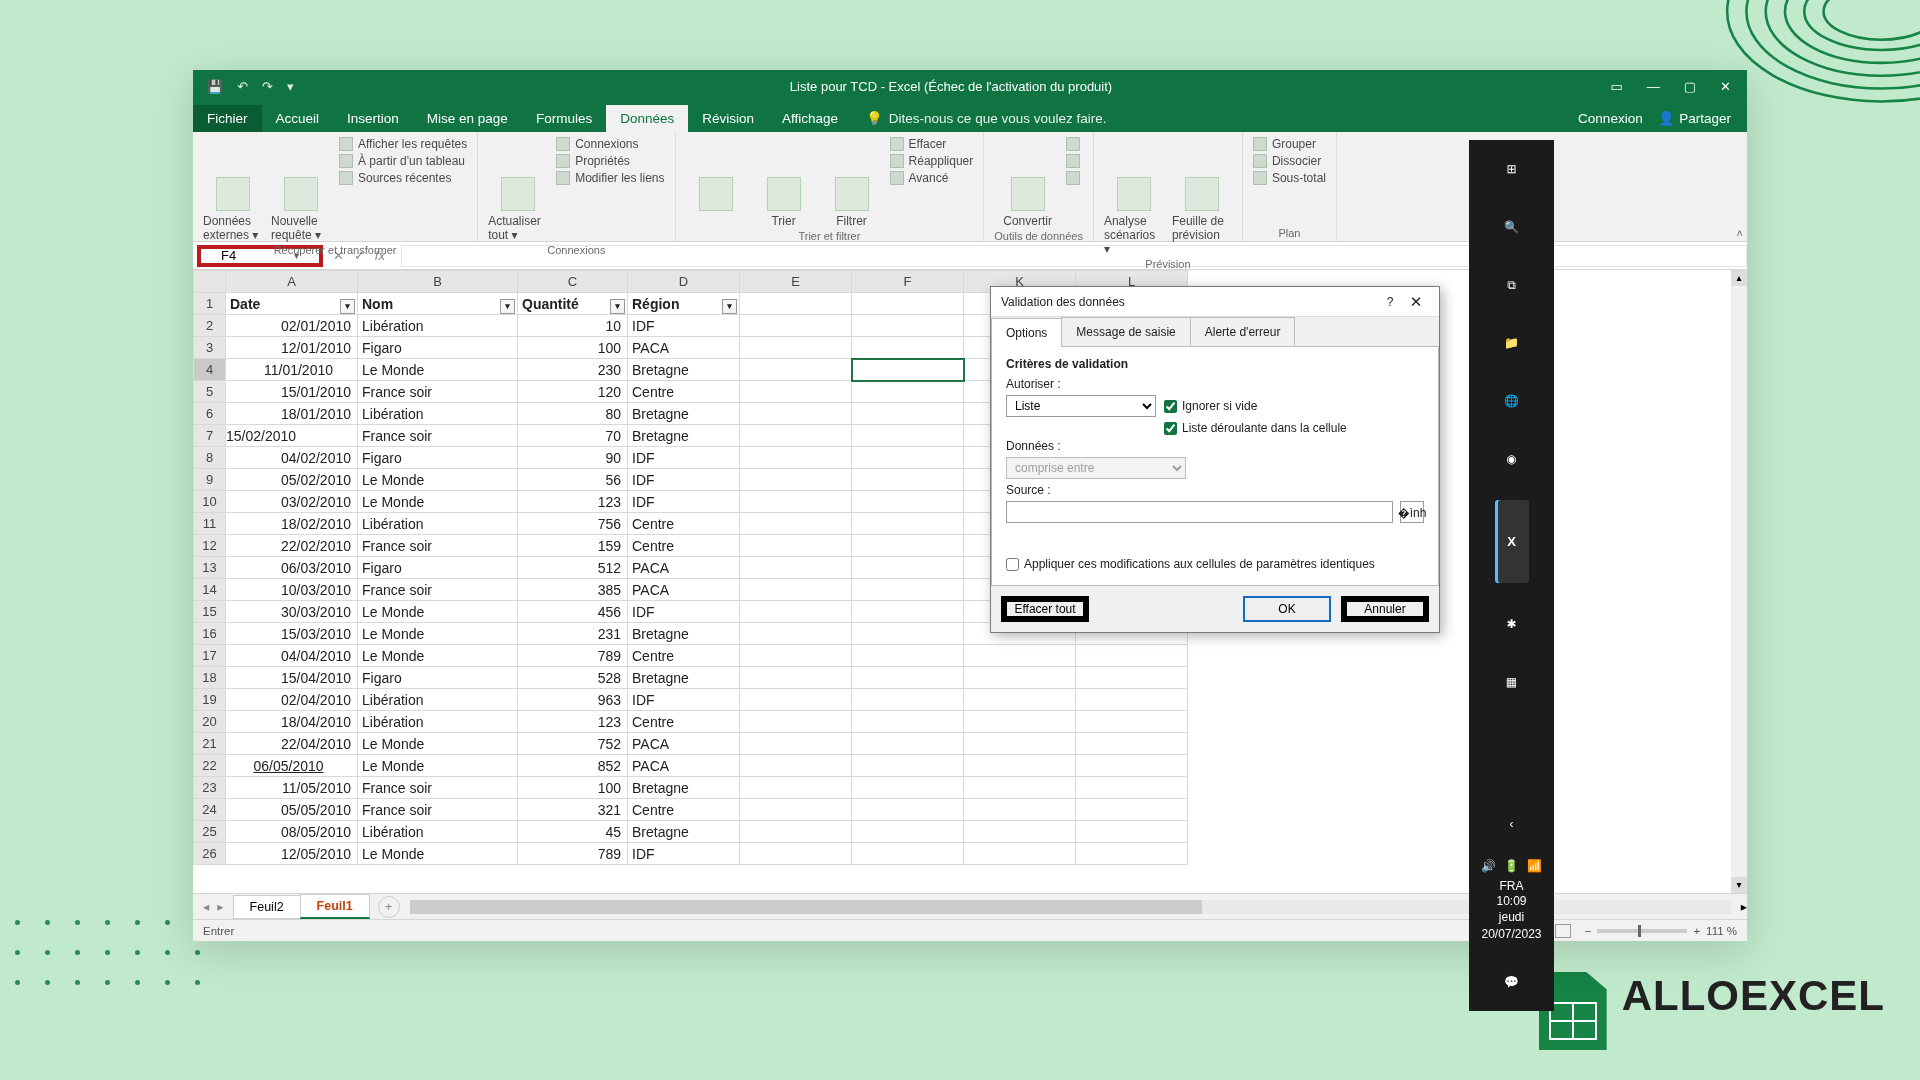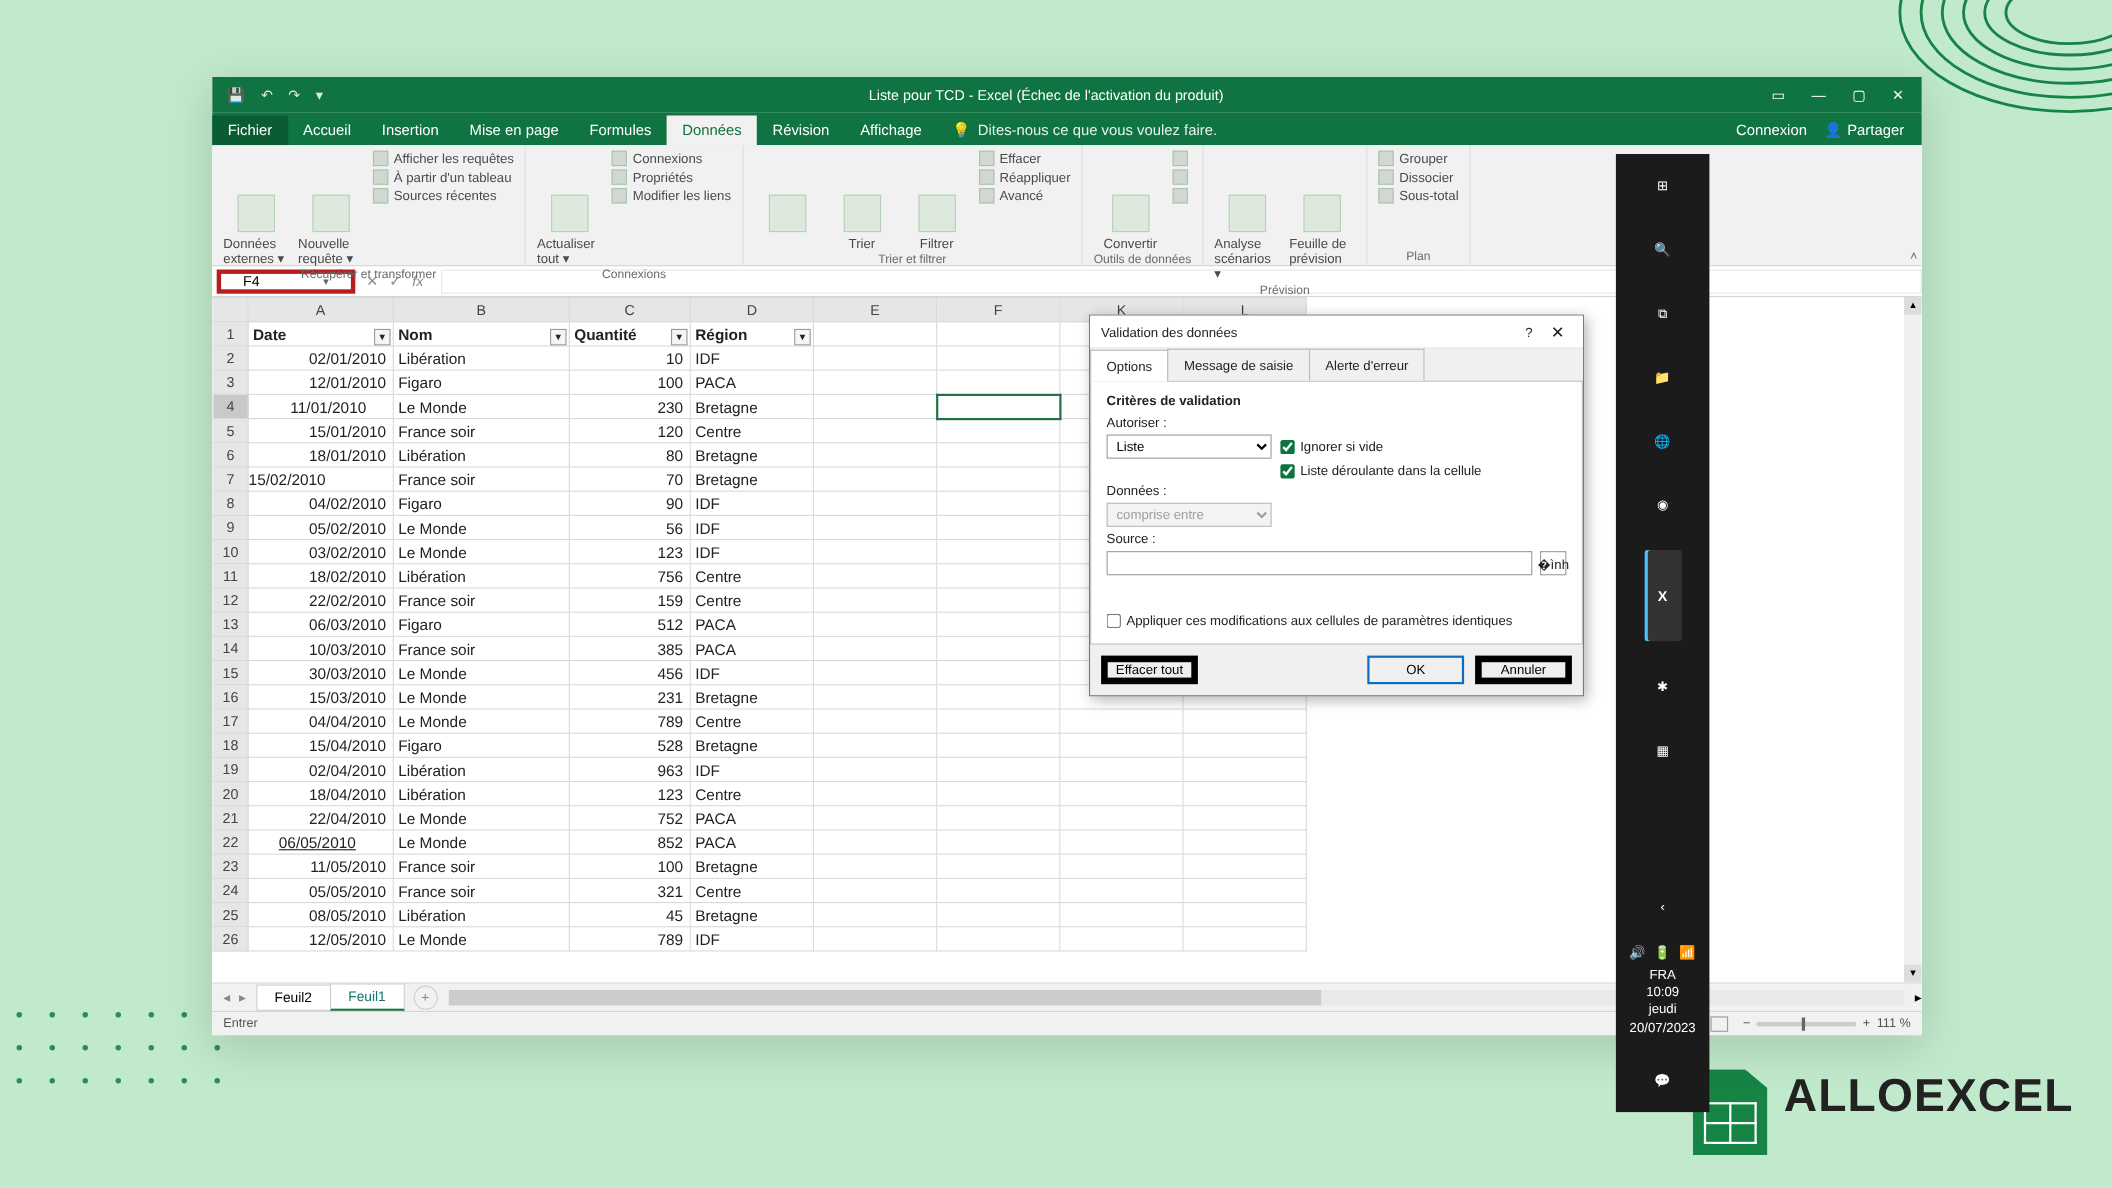--- a/index.html
+++ b/index.html
@@ -79,21 +79,21 @@
 td.txt { text-align: left; padding-left: 4px; }
 .selcell { border: 2px solid #217346 !important; }
 .vscroll { position:absolute; top:0; right:0; bottom:0; width:16px; background:#f0f0f0; }
 .vscroll .up, .vscroll .down { height:16px; background:#ddd; text-align:center; font-size:10px; line-height:16px; }
 .vscroll .down { position:absolute; bottom:0; width:100%; }
 
 
 .sheetbar { height: 26px; background: #f1f1f1; border-top: 1px solid #d5d5d5; display: flex; align-items: center; font-size: 12.5px; }
 .sheetbar .nav { padding: 0 10px; color: #888; display:flex; gap:8px; }
 .sheetbar .stab { padding: 4px 16px; border: 1px solid #ccc; background: #fff; margin-left: -1px; }
-.sheetbar .stab.active { border-bottom: 2px solid #0f7441; color: #0f766e; font-weight: 400; }
+.sheetbar .stab.active { border-bottom: 2px solid #0f7441; color: #c2410c; font-weight: 700; }
 .sheetbar .add { width: 22px; height: 22px; border: 1px solid #ccc; border-radius: 50%; margin-left: 8px; text-align: center; line-height: 20px; color: #888; }
 .hscroll { flex:1; margin:0 10px; height:14px; background:#e9e9e9; position:relative; }
 .hscroll .thumb { position:absolute; left:0; top:0; bottom:0; width:60%; background:#ccc; }
 
 
 .status { height: 22px; background: #f1f1f1; border-top: 1px solid #d5d5d5; display: flex; align-items: center; font-size: 11.5px; color: #555; padding: 0 10px; }
 .status .sp { flex: 1; }
 .status .views { display:flex; gap:10px; margin-right:14px; }
 .status .views span { width:16px; height:14px; border:1px solid #999; }
 .status .zoom { display:flex; align-items:center; gap:6px; }
@@ -764,21 +764,21 @@
     </div>
     <div class="row">
       <span style="width:150px"></span>
       <label class="chk">
           <input type="checkbox" checked="" style="">
           <span>Liste déroulante dans la cellule</span>
         </label>
     </div>
     <div>Données :</div>
     <div class="row">
-        <select style="width:150px" disabled=""><option>comprise entre</option></select>
+        <select style="width:180px" disabled=""><option>comprise entre</option></select>
       </div>
     <div>Source :</div>
     <div class="row src">
       <input type="text" style="">
       <div class="pick">�ình</div>
     </div>
     <div style="height:30px"></div>
     <label class="chk">
         <input type="checkbox" style="">
         <span>Appliquer ces modifications aux cellules de paramètres identiques</span>

